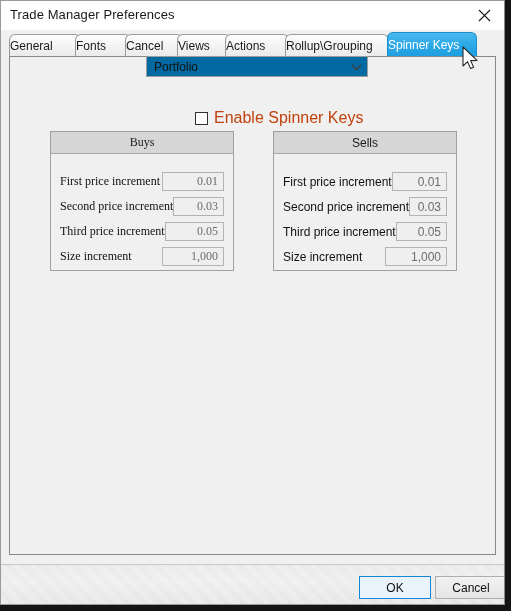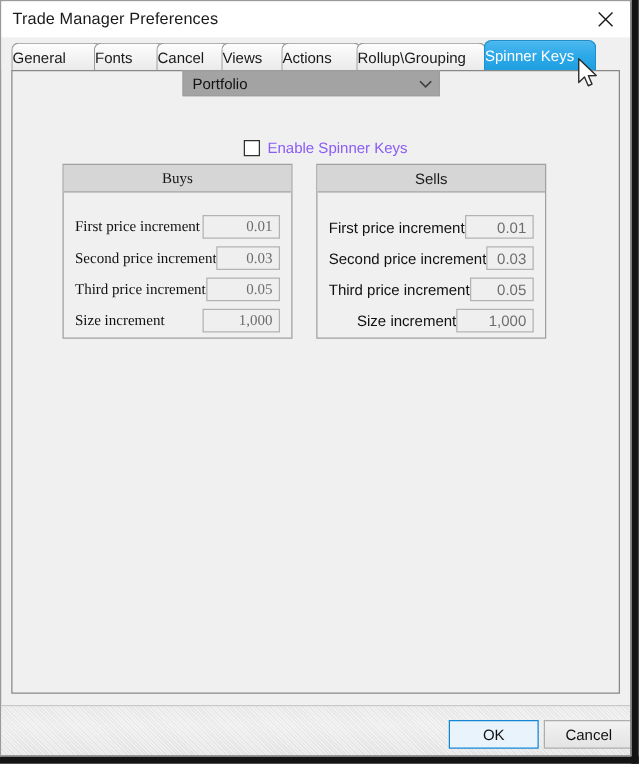--- a/index.html
+++ b/index.html
@@ -126,22 +126,22 @@
     height: 499px;
     background: #f0f0f0;
     border: 1px solid #888888;
     box-sizing: border-box;
   }
 
   
   #portfolio-select {
     position: absolute;
     left: 145px; top: 55px;
-    width: 206px; height: 21px;
-    background: #a3a3a3;
+    width: 222px; height: 21px;
+    background: #0369a1;
     border: 1px solid #9d9d9d;
     box-sizing: border-box;
     display: flex;
     align-items: center;
     cursor: default;
   }
   #portfolio-select-value {
     margin-left: 7px;
     font-size: 12px;
     color: #111111;
@@ -165,37 +165,37 @@
     cursor: default;
   }
   #enable-checkbox {
     width: 13px; height: 13px;
     background: #ffffff;
     border: 1px solid #303030;
     box-sizing: border-box;
   }
   #enable-label {
     margin-left: 6px;
-    font-size: 12px;
-    color: #8b5cf6;
+    font-size: 16px;
+    color: #c2410c;
     white-space: nowrap;
   }
 
   
   .groupbox {
     position: absolute;
     top: 130px;
     width: 184px;
     height: 140px;
     background: #f0f0f0;
     border: 1px solid #a0a0a0;
     box-sizing: border-box;
   }
   #group-buys  { left: 49px; font-family: Liberation Serif, serif; }
-  #group-sells { left: 252px; text-align: right; }
+  #group-sells { left: 272px; }
 
   .group-header {
     height: 21px;
     background: #d6d6d6;
     border-bottom: 1px solid #a8a8a8;
     display: flex;
     align-items: center;
     justify-content: center;
     font-size: 12px;
     color: #1a1a1a;

